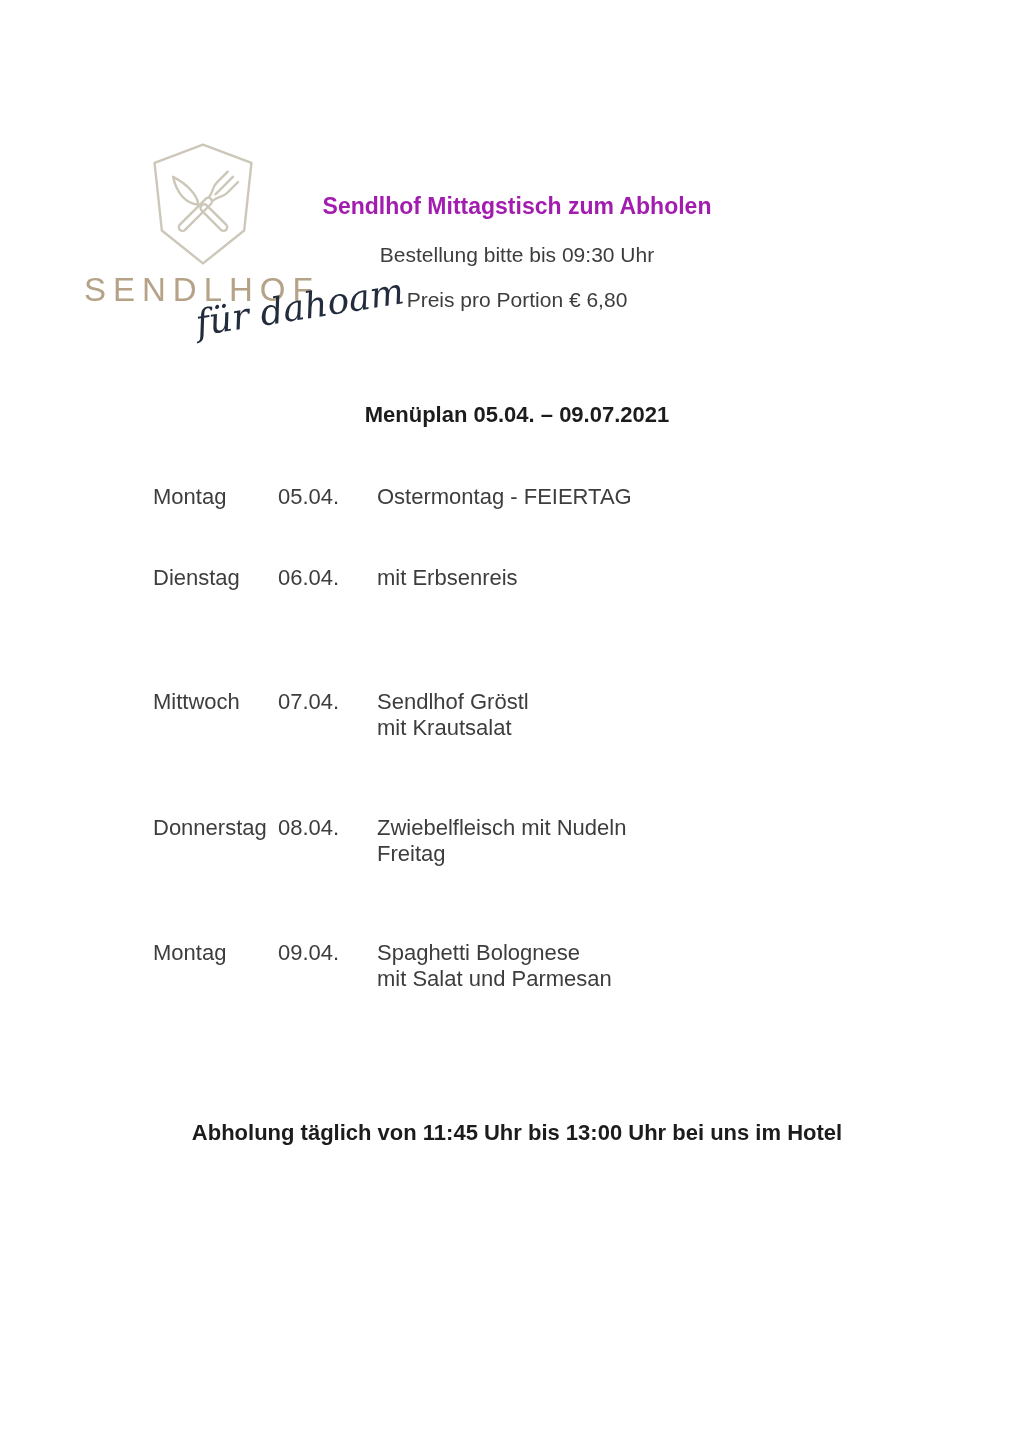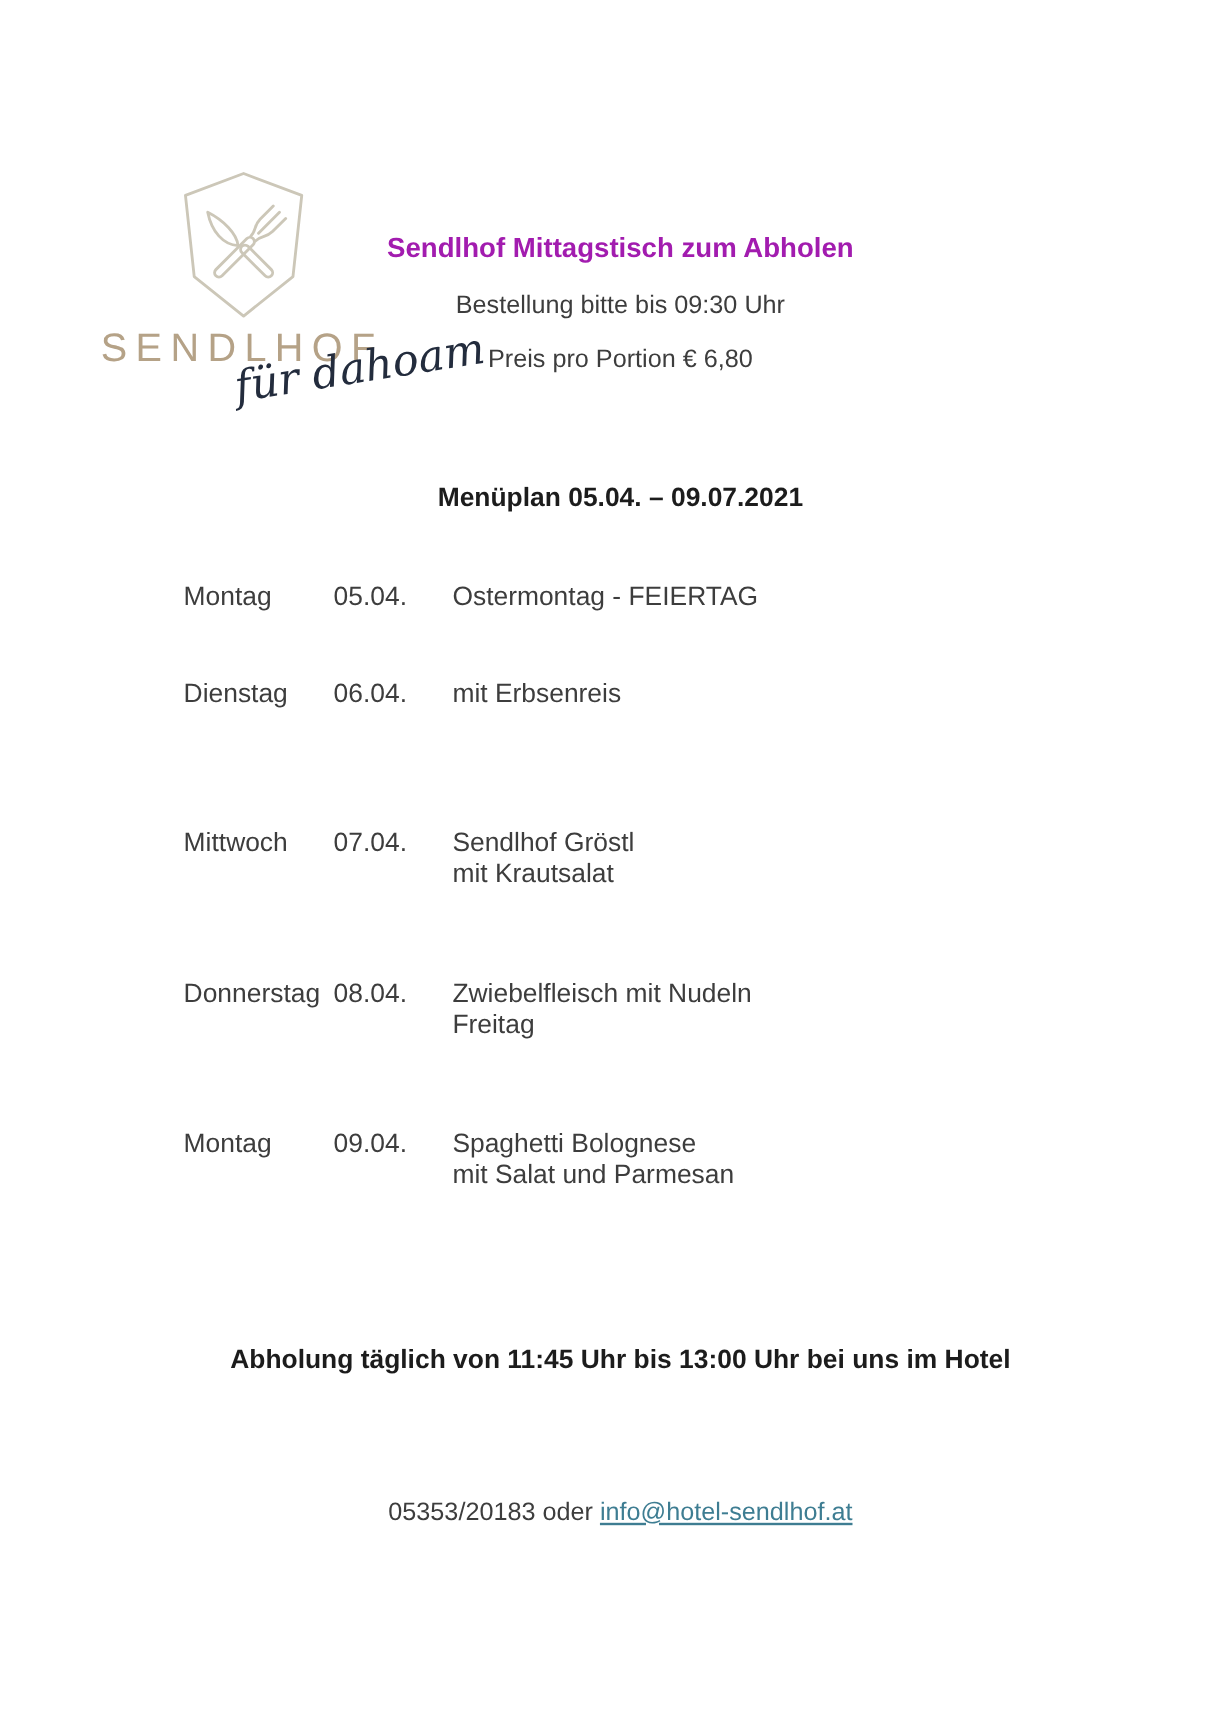--- a/index.html
+++ b/index.html
@@ -111,19 +111,14 @@
   <div class="row r4">
     <span class="day">Montag</span>
     <span class="date">09.04.</span>
     <span class="dish">
       <span class="dline">Spaghetti Bolognese</span>
       <span class="dline">mit Salat und Parmesan</span>
     </span>
   </div>
 
   <div class="centered pickup">Abholung täglich von 11:45 Uhr bis 13:00 Uhr bei uns im Hotel</div>
-  <div class="centered contact">
-    <span>05353/20183</span>
-    <span>oder</span>
-    <a class="email">info@hotel-sendlhof.at</a>
-  </div>
 
 </div>
 
 </body></html>

